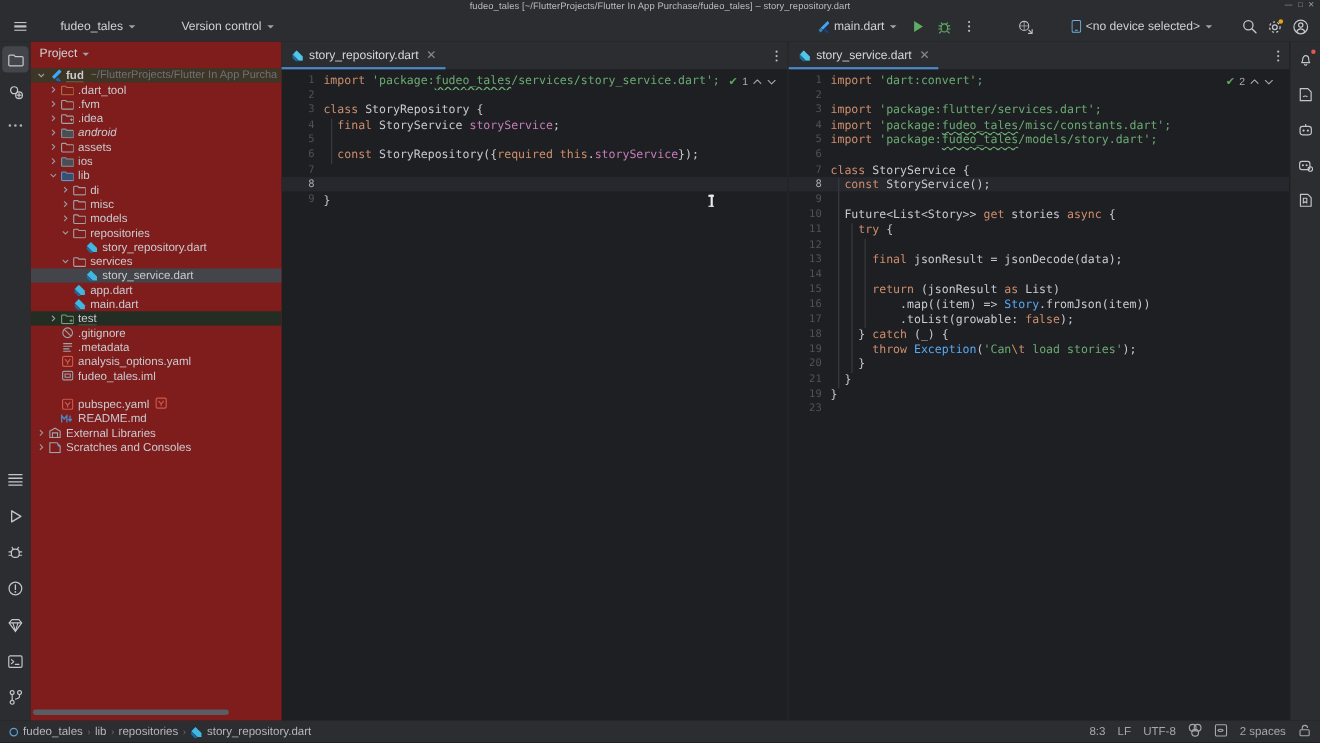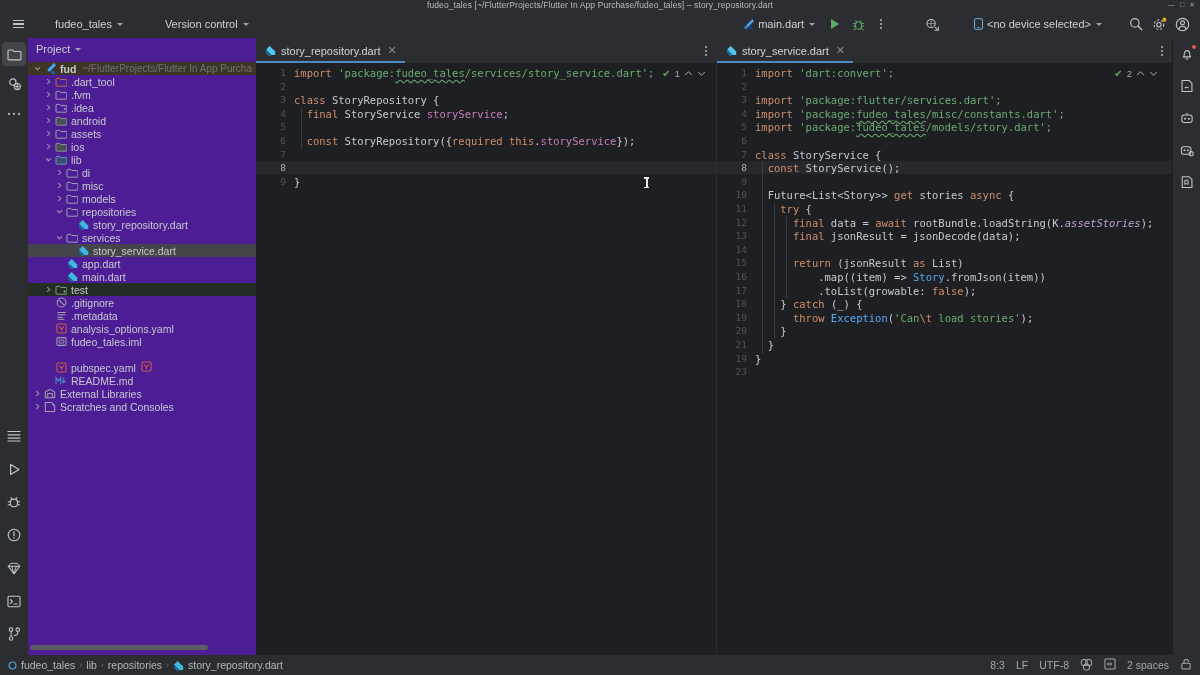--- a/index.html
+++ b/index.html
@@ -57,21 +57,21 @@
   .stripe-spacer { flex:1 1 auto; }
   .sbtn { width:24px;height:24px;display:flex;align-items:center;justify-content:center;
           border-radius:4px;margin-bottom:4px;cursor:pointer;position:relative; }
   .sbtn.active { background:#43454a; }
   .stripe.bottom-group .sbtn { margin-bottom:9px; }
   .reddot { position:absolute; top:3px; right:3px; width:4px;height:4px;border-radius:50%;
             background:#e05a4f; }
 
   
   .project {
-    width:228px; background:#4c1d95; display:flex; flex-direction:column; flex:0 0 auto;
+    width:228px; background:#7f1d1d; display:flex; flex-direction:column; flex:0 0 auto;
     position:relative;
   }
   .project-head { height:22px; display:flex; align-items:center; padding:0 8px; gap:4px; }
   .project-head .t { font-size:11px; color:#ced0d3; }
   .tree { flex:1 1 auto; overflow:hidden; padding-top:2px; position:relative; }
   .row { display:flex; align-items:center; height:13px; padding-right:4px; white-space:nowrap;
          cursor:pointer; font-size:10.5px; color:#c8cace; }
   .row.sel-root { background:#3d3526; }
   .row.sel { background:#43454a; }
   .row.testroot { background:#232d23; }
@@ -359,21 +359,21 @@
               </svg>
             </span>
             <span class="ficon">
               <svg width="12" height="10" viewBox="0 0 13 11">
                 <path d="M1 2.4a.9.9 0 01.9-.9h3.2l1.1 1.3h5.9a.9.9 0 01.9.9v5.5a.9.9 0 01-.9.9H1.9a.9.9 0 01-.9-.9z" fill="none" stroke="#a0a4a9" stroke-width="1.1"></path>
                 <path d="M9.6 6.4h2.6M10.9 5.1v2.6" fill="none" stroke="#a0a4a9" stroke-width="1"></path>
               </svg>
             </span>
             <span class="lbl">.idea</span>
           </div>
-          <div class="row" style="padding-left: 15px;">
+          <div class="row" style="padding-left: 15px; font-style: italic;">
             <span class="arrow">
               <svg width="7" height="7" viewBox="0 0 8 8">
                 <path d="M2.6 1.2L5.4 4 2.6 6.8" fill="none" stroke="#9a9ea3" stroke-width="1.15"></path>
               </svg>
             </span>
             <span class="ficon">
               <svg width="12" height="10" viewBox="0 0 13 11">
                 <path d="M1 2.4a.9.9 0 01.9-.9h3.2l1.1 1.3h5.9a.9.9 0 01.9.9v5.5a.9.9 0 01-.9.9H1.9a.9.9 0 01-.9-.9z" fill="#4a4e55" stroke="#8d9196" stroke-width="1.1"></path>
               </svg>
             </span>
@@ -749,21 +749,20 @@
             <div class="code" style="top: 85.6px;"><span class="k">class </span><span class="t">StoryService {</span></div>
             <div class="ln" style="top: 99.2px; color: rgb(169, 172, 177);">8</div>
             <div class="code" style="top: 99.2px;"><span class="k">  const </span><span class="t">StoryService();</span></div>
             <div class="ln" style="top: 112.8px;">9</div>
             <div class="code" style="top: 112.8px;"></div>
             <div class="ln" style="top: 126.4px;">10</div>
             <div class="code" style="top: 126.4px;"><span class="ty">  Future&lt;List&lt;Story&gt;&gt; </span><span class="k">get </span><span class="t">stories </span><span class="k">async</span><span class="t"> {</span></div>
             <div class="ln" style="top: 140px;">11</div>
             <div class="code" style="top: 140px;"><span class="k">    try</span><span class="t"> {</span></div>
             <div class="ln" style="top: 153.6px;">12</div>
-            <div class="code" style="top: 153.6px;"><span class="k">      final </span><span class="t">data = </span><span class="k">await </span><span class="t">rootBundle.loadString(K.</span><span class="fi">assetStories</span><span class="t">);</span></div>
             <div class="ln" style="top: 167.2px;">13</div>
             <div class="code" style="top: 167.2px;"><span class="k">      final </span><span class="t">jsonResult = jsonDecode(data);</span></div>
             <div class="ln" style="top: 180.8px;">14</div>
             <div class="code" style="top: 180.8px;"></div>
             <div class="ln" style="top: 194.4px;">15</div>
             <div class="code" style="top: 194.4px;"><span class="k">      return </span><span class="t">(jsonResult </span><span class="k">as </span><span class="t">List)</span></div>
             <div class="ln" style="top: 208px;">16</div>
             <div class="code" style="top: 208px;"><span class="t">          .map((item) =&gt; </span><span class="f">Story</span><span class="t">.fromJson(item))</span></div>
             <div class="ln" style="top: 221.6px;">17</div>
             <div class="code" style="top: 221.6px;"><span class="t">          .toList(growable: </span><span class="k">false</span><span class="t">);</span></div>

